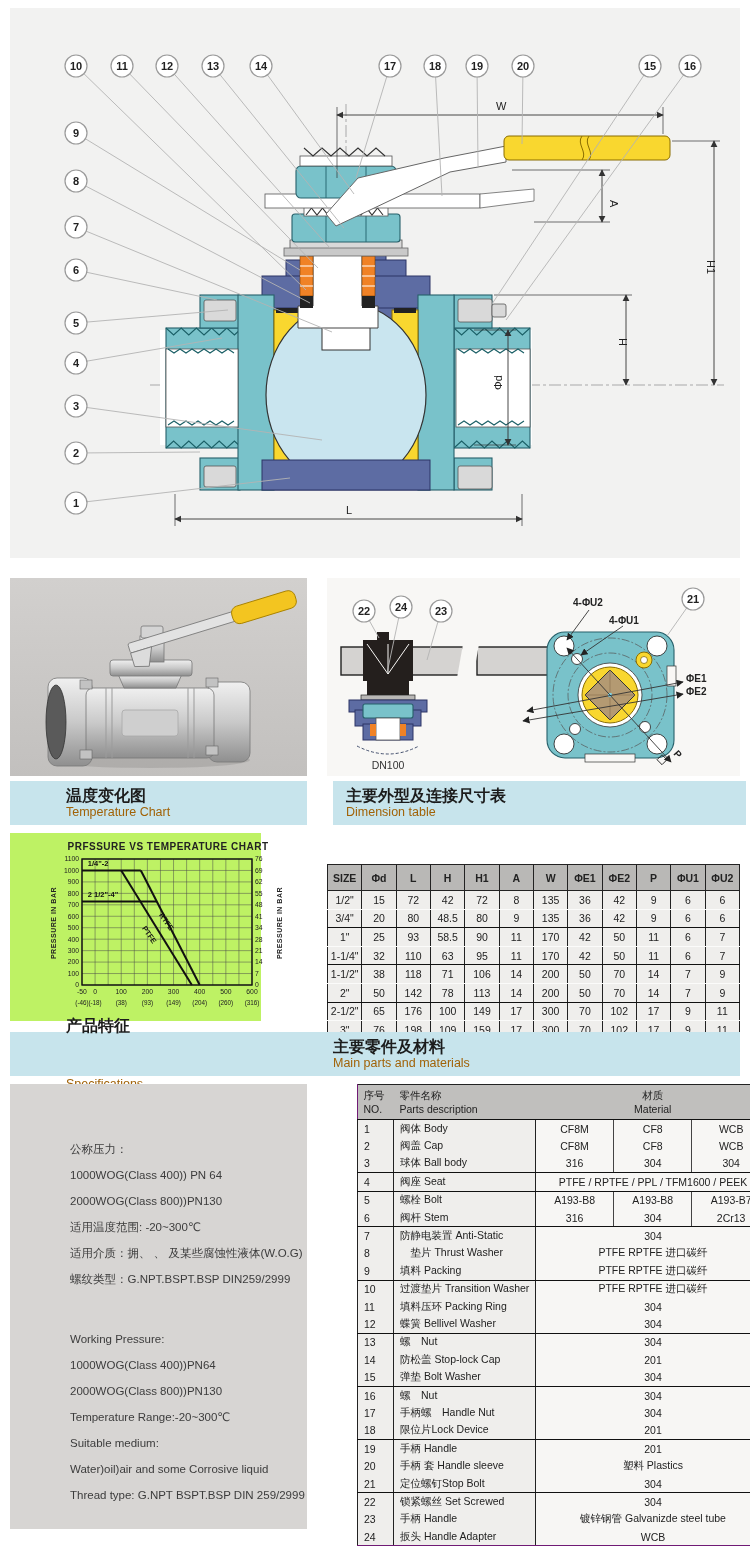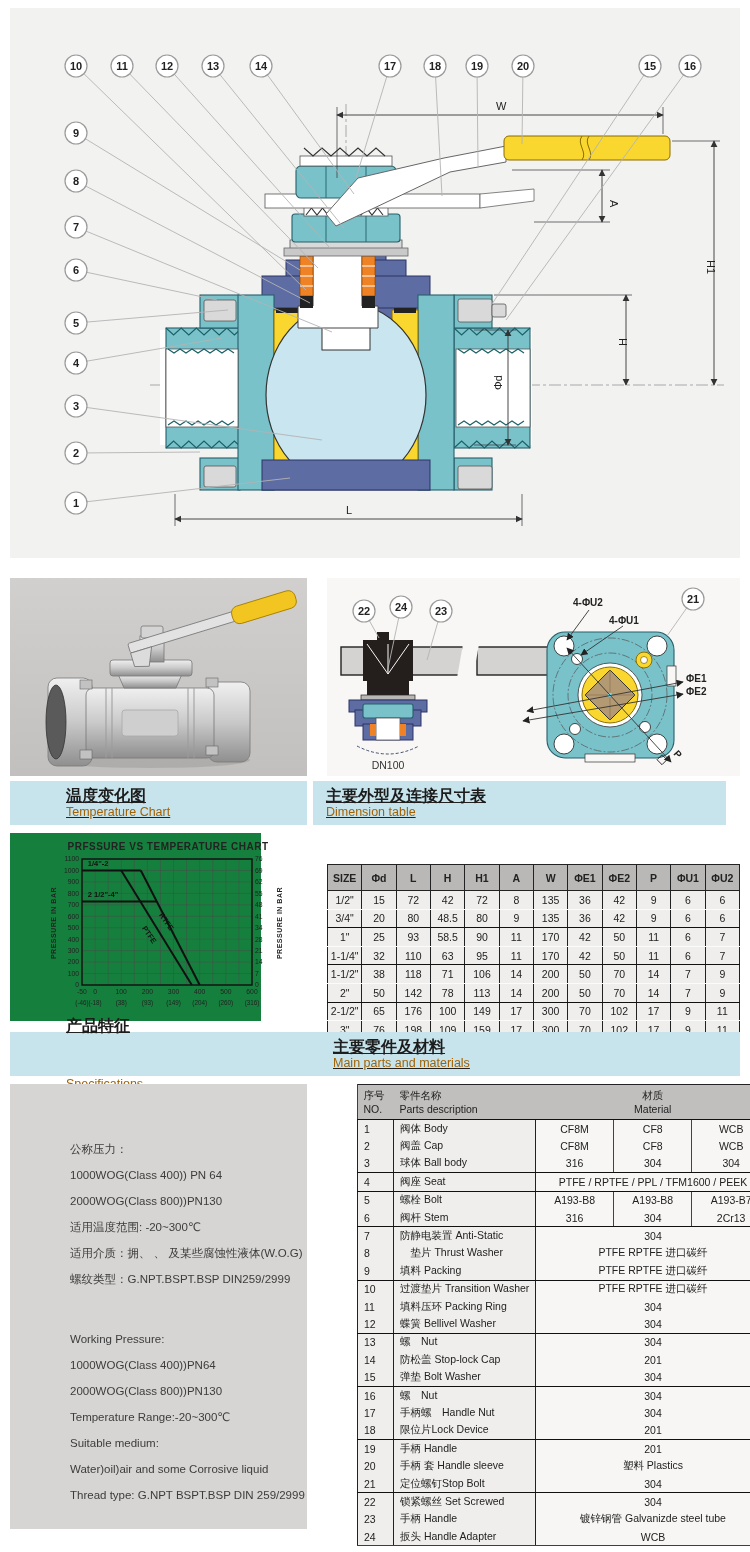--- a/index.html
+++ b/index.html
@@ -2,28 +2,28 @@
 <html><head>
 <meta charset="utf-8">
 <style>
   html,body{margin:0;padding:0;}
   body{width:750px;height:1552px;position:relative;background:#ffffff;
        font-family:"Liberation Sans","DejaVu Sans",sans-serif;color:#222;}
   .panel{position:absolute;}
   #top-panel{left:10px;top:8px;width:730px;height:550px;background:#f2f2f1;}
   #photo-panel{left:10px;top:578px;width:297px;height:198px;background:#c9c7c4;}
   #midright-panel{left:327px;top:578px;width:413px;height:198px;background:#f8f7f5;}
-  .banner{position:absolute;height:44px;background:#c7e4ec;display:flex;flex-direction:column;justify-content:center;text-decoration:underline;}
+  .banner{position:absolute;height:44px;background:#c7e4ec;display:flex;flex-direction:column;justify-content:center;}
   .banner .cn{font-size:16px;font-weight:bold;color:#1c1c1c;line-height:1.15;}
   .banner .en{font-size:12.5px;color:#a16207;line-height:1.15;}
   #banner-temp{left:10px;top:781px;width:297px;padding-left:56px;box-sizing:border-box;}
-  #banner-dim{left:313px;top:781px;width:413px;padding-left:13px;box-sizing:border-box;}
+  #banner-dim{left:333px;top:781px;width:413px;padding-left:13px;box-sizing:border-box;}
   #banner-spec{left:10px;top:1032px;width:339px;padding-left:56px;box-sizing:border-box;gap:42px;}
   #banner-parts{left:327px;top:1032px;width:413px;padding-left:6px;box-sizing:border-box;}
-  #chart-panel{left:10px;top:833px;width:251px;height:188px;background:#15803d;}
+  #chart-panel{left:10px;top:833px;width:251px;height:188px;background:#bef264;}
   #dim-panel{left:327px;top:833px;width:413px;height:190px;background:#ffffff;margin-top:31px;}
   #specs-panel{left:10px;top:1084px;width:297px;height:445px;background:#d7d5d3;
                box-sizing:border-box;padding:52px 10px 0 60px;}
   #parts-panel{left:327px;top:1084px;width:413px;height:462px;background:#701a75;margin-left:30px;}
   .spec-line{font-size:11.5px;color:#3c3c3c;height:26px;line-height:26px;white-space:nowrap;}
   .spec-gap{height:34px;}
   
   table.dimtable{width:100%;border-collapse:collapse;table-layout:fixed;font-size:10.5px;border:1.5px solid #111;}
   table.dimtable th{background:#b9b8b6;border:1px solid #222;font-weight:bold;height:25px;padding:0;}
   table.dimtable td{background:#efeeec;border-left:1px solid #222;border-right:1px solid #222;

